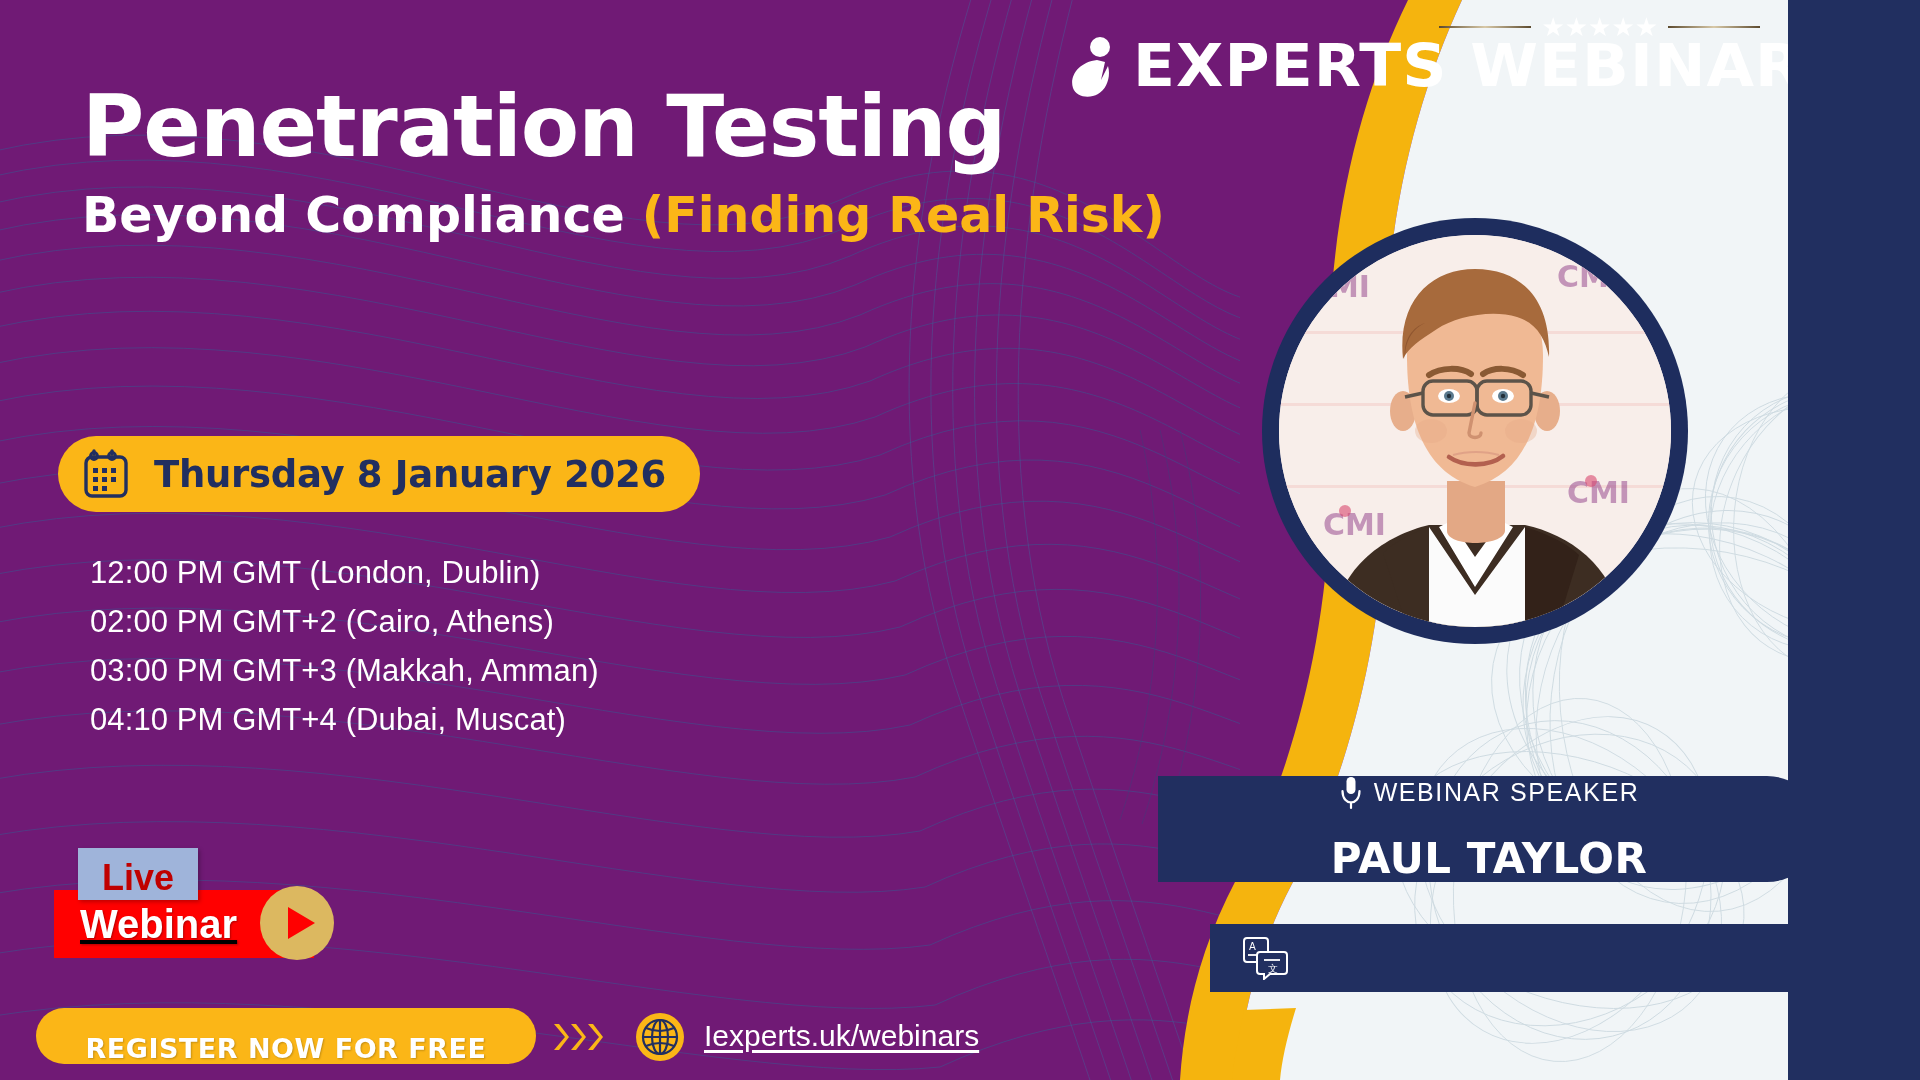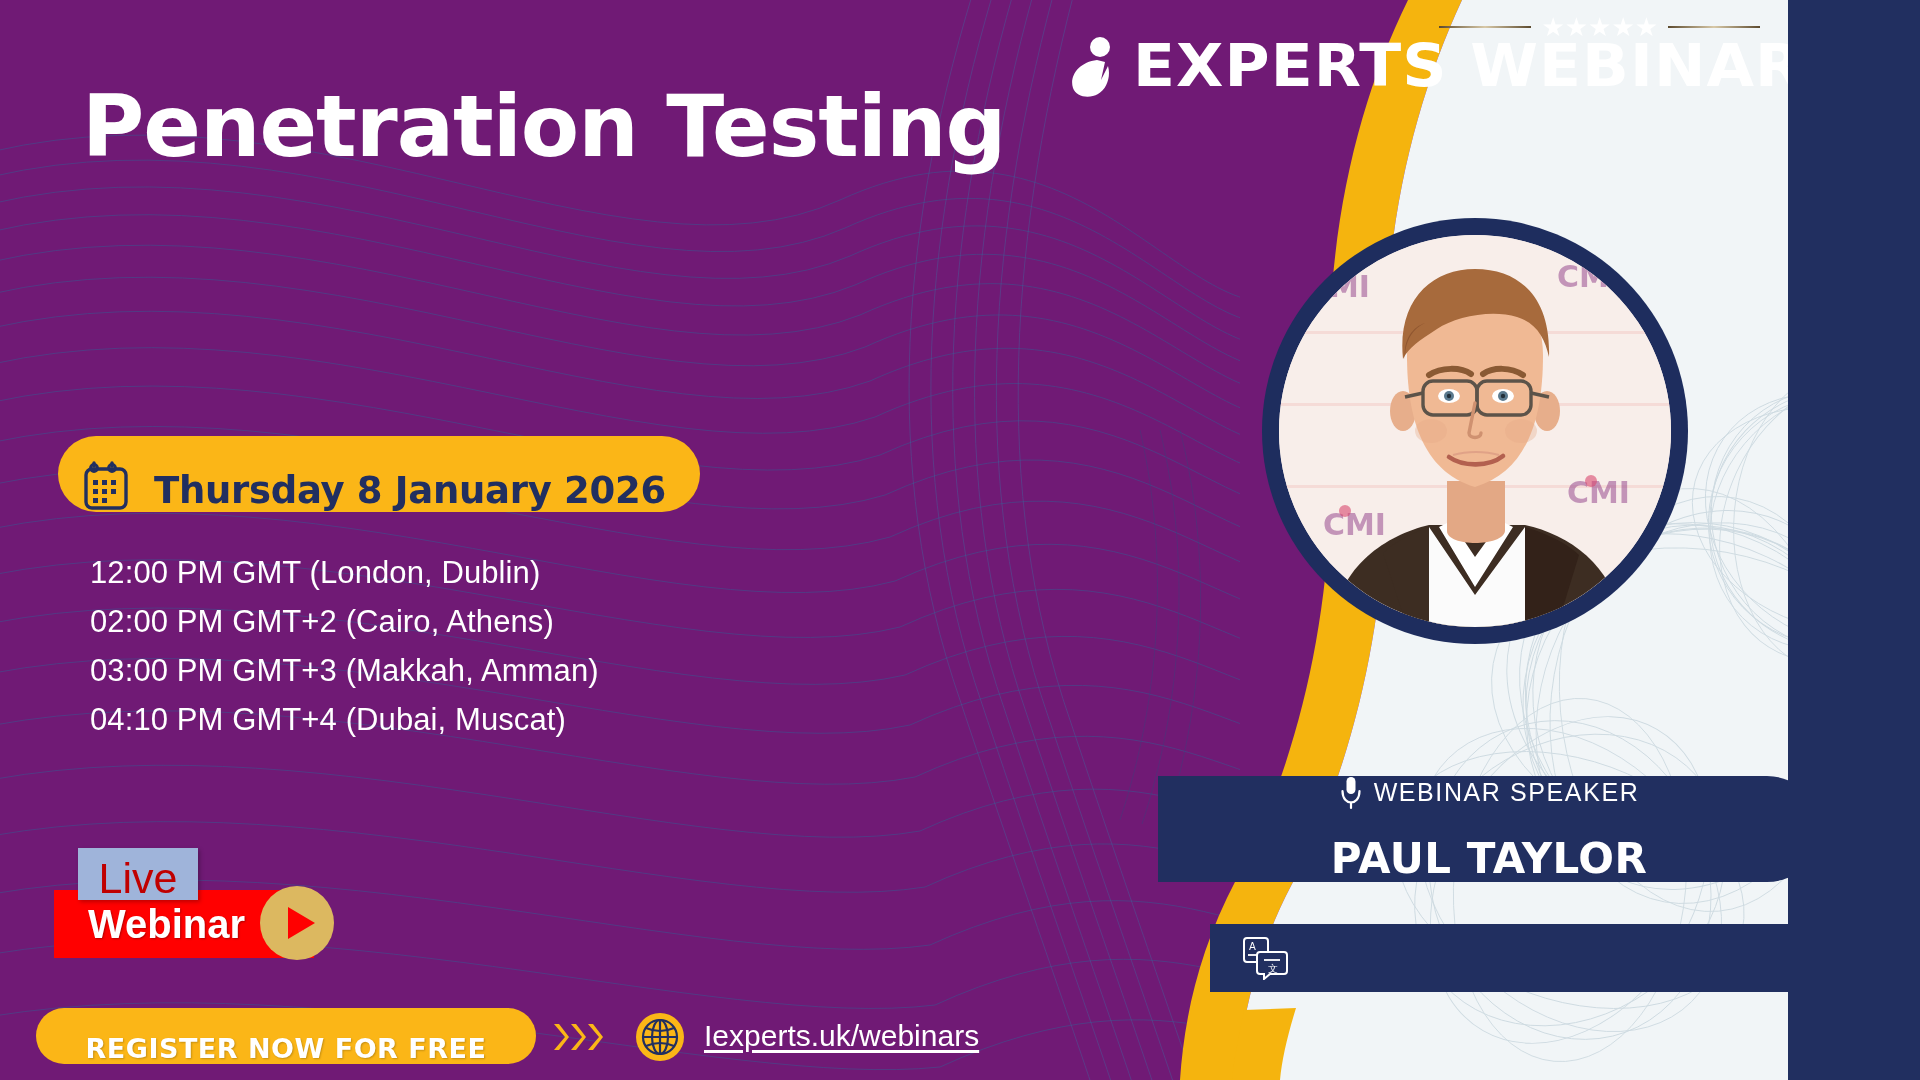--- a/index.html
+++ b/index.html
@@ -84,21 +84,21 @@
     white-space:nowrap;
   }
   .title-sub .accent { color:#fbb617; }
 
   
   .date-pill {
     position:absolute; left:58px; top:436px;
     height:76px; min-width:540px;
     background:#fbb617;
     border-radius:40px;
-    display:flex; align-items:flex-end;
+    display:flex; align-items:center;
     padding:0 34px 0 26px;
     gap:20px;
     z-index:30;
   }
   .date-text {
     font-family:"DejaVu Sans", sans-serif;
     font-size:37px; font-weight:700;
     color:#212f60;
     white-space:nowrap;
     letter-spacing:-0.3px;
@@ -122,31 +122,32 @@
   .live-box {
     position:absolute; left:78px; top:848px;
     width:120px; height:52px;
     background:#9fb4da;
     display:flex; align-items:center; justify-content:center;
     z-index:34;
     box-shadow:2px 2px 4px rgba(0,0,0,0.25);
   }
   .live-text {
     font-family:"Liberation Sans", sans-serif;
-    font-size:43px; font-weight:400;
+    font-size:36px; font-weight:700;
     color:#c00000;
     margin-top:8px;
   }
   .webinar-box {
     position:absolute; left:54px; top:890px;
     width:260px; height:68px;
     background:#ff0000;
     display:flex; align-items:center;
-    padding-left:34px;
+    padding-left:26px;
     z-index:32;
+    text-decoration:underline;
   }
   .webinar-text {
     font-family:"Liberation Sans", sans-serif;
     font-size:40px; font-weight:700;
     color:#ffffff;
     text-shadow:1px 1px 2px rgba(0,0,0,0.3);
   }
   .play-circle {
     position:absolute; left:260px; top:886px;
     width:74px; height:74px; border-radius:50%;
@@ -378,20 +379,24 @@
       <svg width="60" height="62" viewBox="0 0 60 62">
         <circle cx="33" cy="11" r="10" fill="#ffffff"></circle>
         <path d="M30 24 C12 26 2 40 6 52 C9 61 22 63 31 58 C40 53 44 40 41 30 L34 44 L38 26 Z" fill="#ffffff"></path>
       </svg>
       <span class="logo-text">EXPERTS WEBINAR</span>
     </div>
   </div>
 
   <div class="headline">
     <div class="title-main">Penetration Testing</div>
+    <div class="title-sub">
+      <span>Beyond Compliance</span>
+      <span class="accent">(Finding Real Risk)</span>
+    </div>
   </div>
 
   <div class="date-pill">
     <svg width="50" height="52" viewBox="0 0 50 52">
       <path d="M10 6 v-3" stroke="#212f60" stroke-width="3.4" stroke-linecap="round" fill="none"></path>
       <path d="M28 6 v-3" stroke="#212f60" stroke-width="3.4" stroke-linecap="round" fill="none"></path>
       <circle cx="10" cy="8" r="3.4" fill="none" stroke="#212f60" stroke-width="3"></circle>
       <circle cx="28" cy="8" r="3.4" fill="none" stroke="#212f60" stroke-width="3"></circle>
       <rect x="2" y="9" width="40" height="39" rx="6" fill="none" stroke="#212f60" stroke-width="3.4"></rect>
       <g fill="#212f60">

